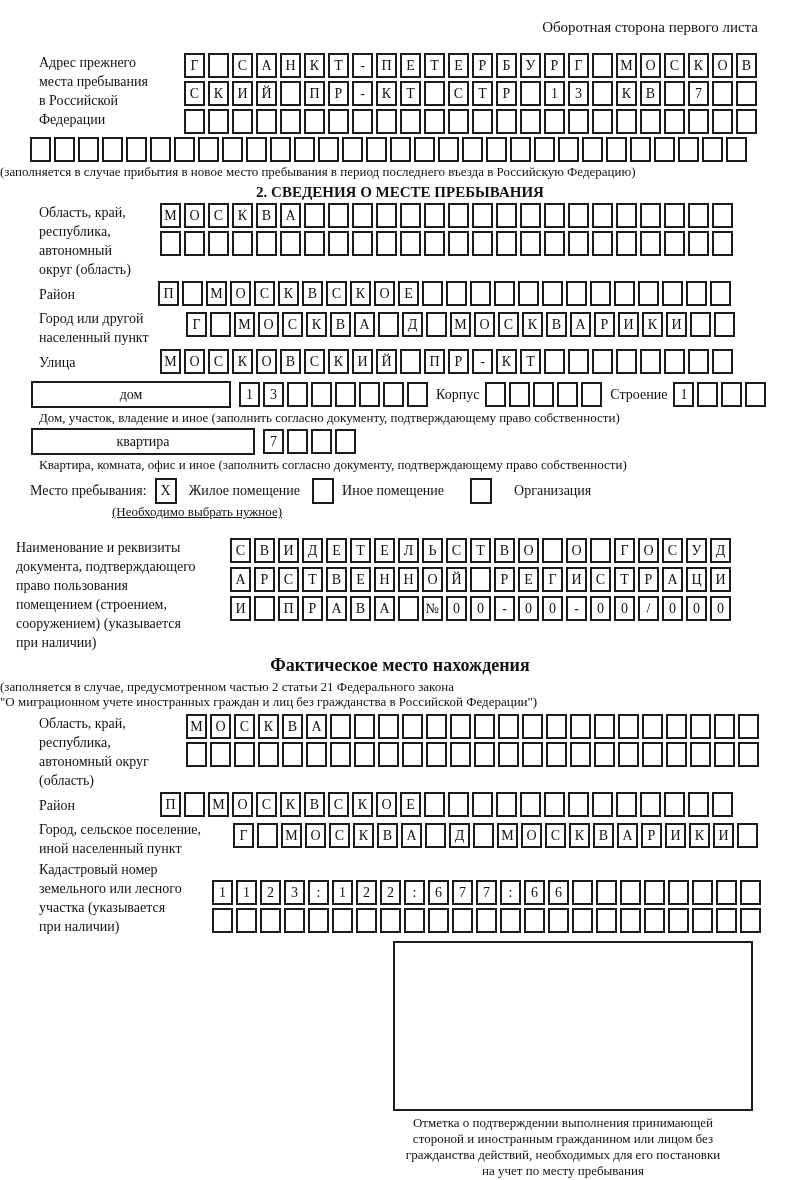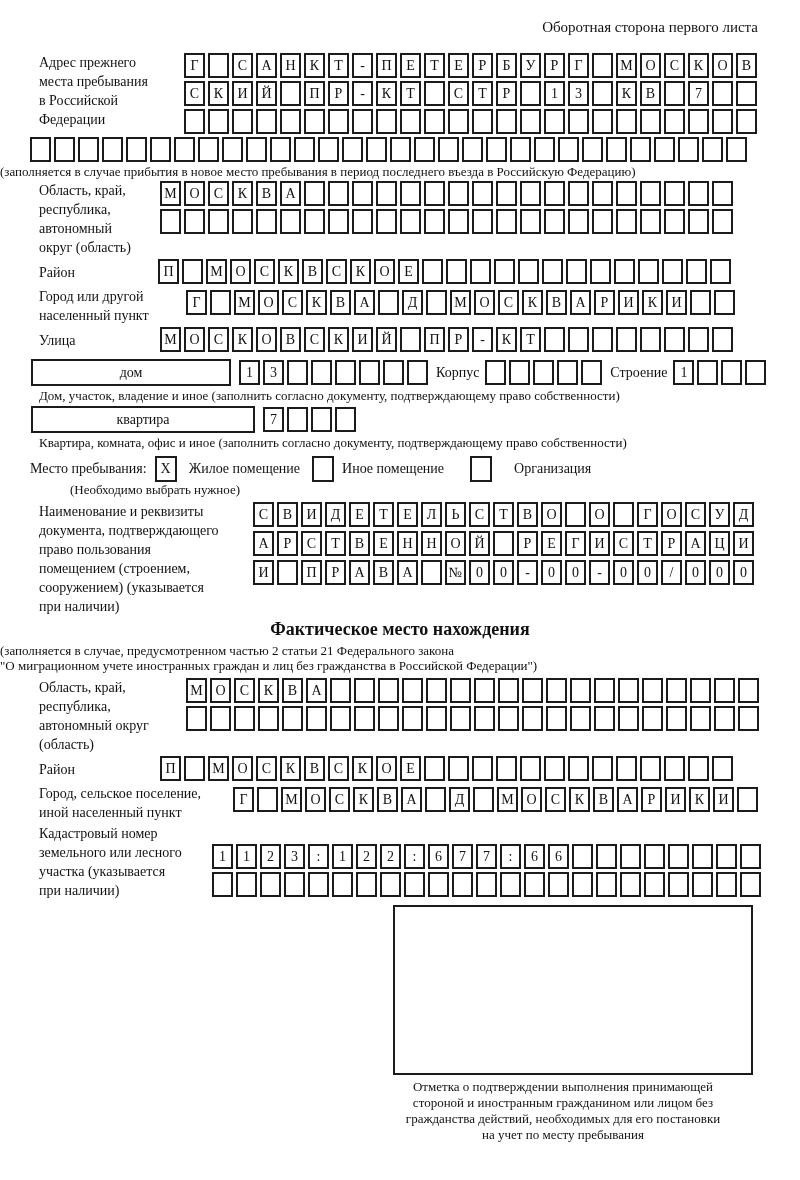--- a/index.html
+++ b/index.html
@@ -154,20 +154,21 @@
       <span class="cell"></span>
       <span class="cell"></span>
       <span class="cell"></span>
       <span class="cell"></span>
       <span class="cell"></span>
       <span class="cell"></span>
       <span class="cell"></span>
     </div>
   <div class="caption center" style="margin-top:2px;">(заполняется в случае прибытия в новое место пребывания в период последнего въезда в Российскую Федерацию)</div>
 
+  <div class="section-header" style="margin-top:5px;">2. СВЕДЕНИЯ О МЕСТЕ ПРЕБЫВАНИЯ</div>
 
   <div class="frow" style="padding-left:39px; margin-top:2px;">
     <div class="flabel" style="width:121px;">Область, край,
 республика,
 автономный
 округ (область)</div>
     <div class="gridcol">
       <div class="grid">
           <span class="cell">М</span>
           <span class="cell">О</span>
@@ -356,23 +357,23 @@
 
   <div class="frow" style="padding-left:30px; margin-top:5px; align-items:center;">
     <div class="inline-label">Место пребывания:</div>
     <div class="checkbox" style="margin-left:8px;">X</div>
     <div class="inline-label" style="margin-left:12px;">Жилое помещение</div>
     <div class="checkbox" style="margin-left:12px;"></div>
     <div class="inline-label" style="margin-left:8px;">Иное помещение</div>
     <div class="checkbox" style="margin-left:26px;"></div>
     <div class="inline-label" style="margin-left:22px;">Организация</div>
   </div>
-  <div class="caption" style="padding-left:70px;">(Необходимо выбрать нужное)</div>
-
-  <div class="frow" style="padding-left:39px; margin-top:5px;">
+  <div class="caption" style="padding-left:112px;text-decoration:underline;">(Необходимо выбрать нужное)</div>
+
+  <div class="frow" style="padding-left:16px; margin-top:19px;">
     <div class="flabel" style="width:214px;">Наименование и реквизиты
 документа, подтверждающего
 право пользования
 помещением (строением,
 сооружением) (указывается
 при наличии)</div>
     <div class="gridcol" style="gap:4px;">
       <div class="grid">
           <span class="cell">С</span>
           <span class="cell">В</span>

